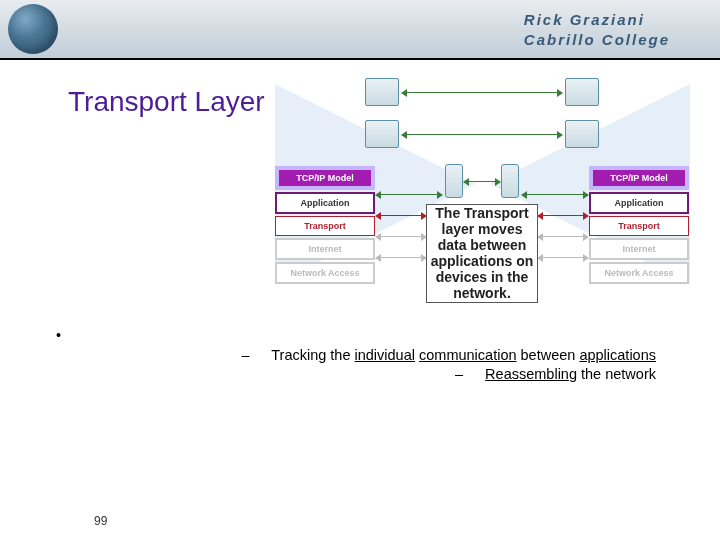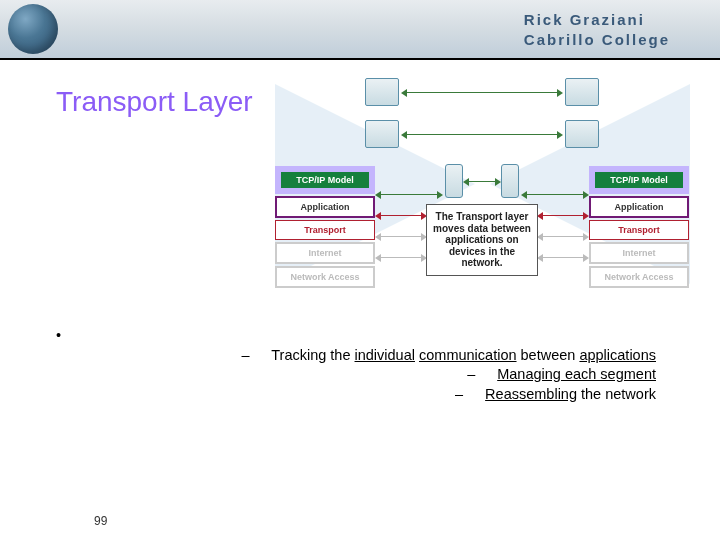--- a/index.html
+++ b/index.html
@@ -28,55 +28,56 @@
     background: radial-gradient(circle at 35% 30%, #7fa8c4 0%, #4a7694 40%, #2d5170 100%);
     box-shadow: inset -4px -4px 8px rgba(0,0,0,0.25);
   }
   .header-name {
     position: absolute;
     right: 50px;
     top: 10px;
     text-align: left;
     font-size: 15px;
     font-weight: bold;
+    font-style: italic;
     color: #3a5a7a;
     letter-spacing: 2px;
     line-height: 1.3;
   }
   .title {
     position: absolute;
-    left: 56px;
+    left: 68px;
     top: 86px;
     font-size: 28px;
     font-weight: 400;
-    color: #8b5cf6;
+    color: #4c1d95;
   }
   .diagram {
     position: absolute;
     left: 275px;
     top: 74px;
     width: 415px;
     height: 230px;
   }
   .beam {
     position: absolute;
     opacity: 0.35;
   }
   .stack {
     position: absolute;
     width: 100px;
     font-size: 9px;
     text-align: center;
   }
   .stack-header {
-    background: #15803d;
+    background: #a21caf;
     color: #fff;
     font-weight: bold;
     padding: 3px 0;
-    border: 6px solid #c4b5fd;
+    border: 4px solid #c4b5fd;
     font-size: 9px;
   }
   .stack-layer {
     background: #fff;
     border: 2px solid #701a75;
     padding: 4px 0;
     margin-top: 2px;
     font-weight: bold;
     font-size: 9px;
     color: #333;
@@ -121,26 +122,26 @@
   .arrow::after  { right: -6px; border-left: 6px solid #3a7a3a; }
   .arrow.red { border-top-color: #b02030; }
   .arrow.red::before { border-right-color: #b02030; }
   .arrow.red::after  { border-left-color: #b02030; }
   .arrow.gray { border-top-color: #bbb; }
   .arrow.gray::before { border-right-color: #bbb; }
   .arrow.gray::after  { border-left-color: #bbb; }
   .caption-box {
     position: absolute;
     width: 112px;
-    font-size: 10px;
+    font-size: 14px;
     font-weight: bold;
     text-align: center;
     border: 1px solid #555;
     background: #fff;
-    padding: 6px;
+    padding: 0;
     line-height: 1.15;
     color: #222;
   }
   .content {
     position: absolute;
     left: 56px;
     top: 326px;
     width: 600px;
     font-size: 14.5px;
     line-height: 1.35;
@@ -231,23 +232,20 @@
 </div>
 
 <div class="content">
   <ul class="bullets">
     <li>
       <ul class="sub-bullets">
         <li>
           <span>Tracking the </span><span class="u">individual</span><span> </span><span class="u">communication</span><span> between </span><span class="u">applications</span>
         </li>
         <li>
-          <span class="u">Managing each segment</span>
-        </li>
-        <li>
           <span class="u">Reassembling</span><span> the network</span>
         </li>
       </ul>
     </li>
   </ul>
 </div>
 
 <div class="slide-number">99</div>
 
 </body></html>

